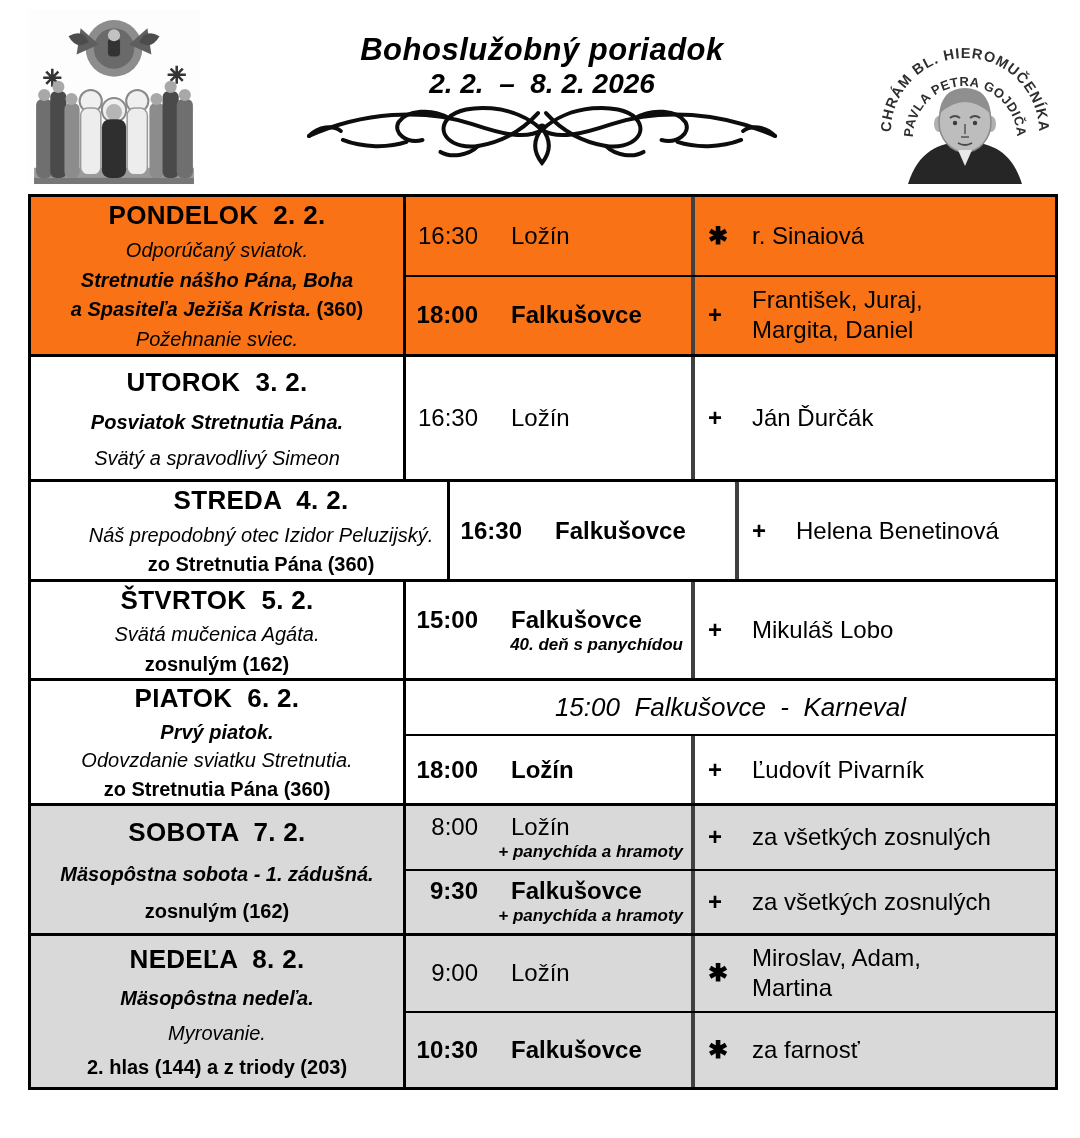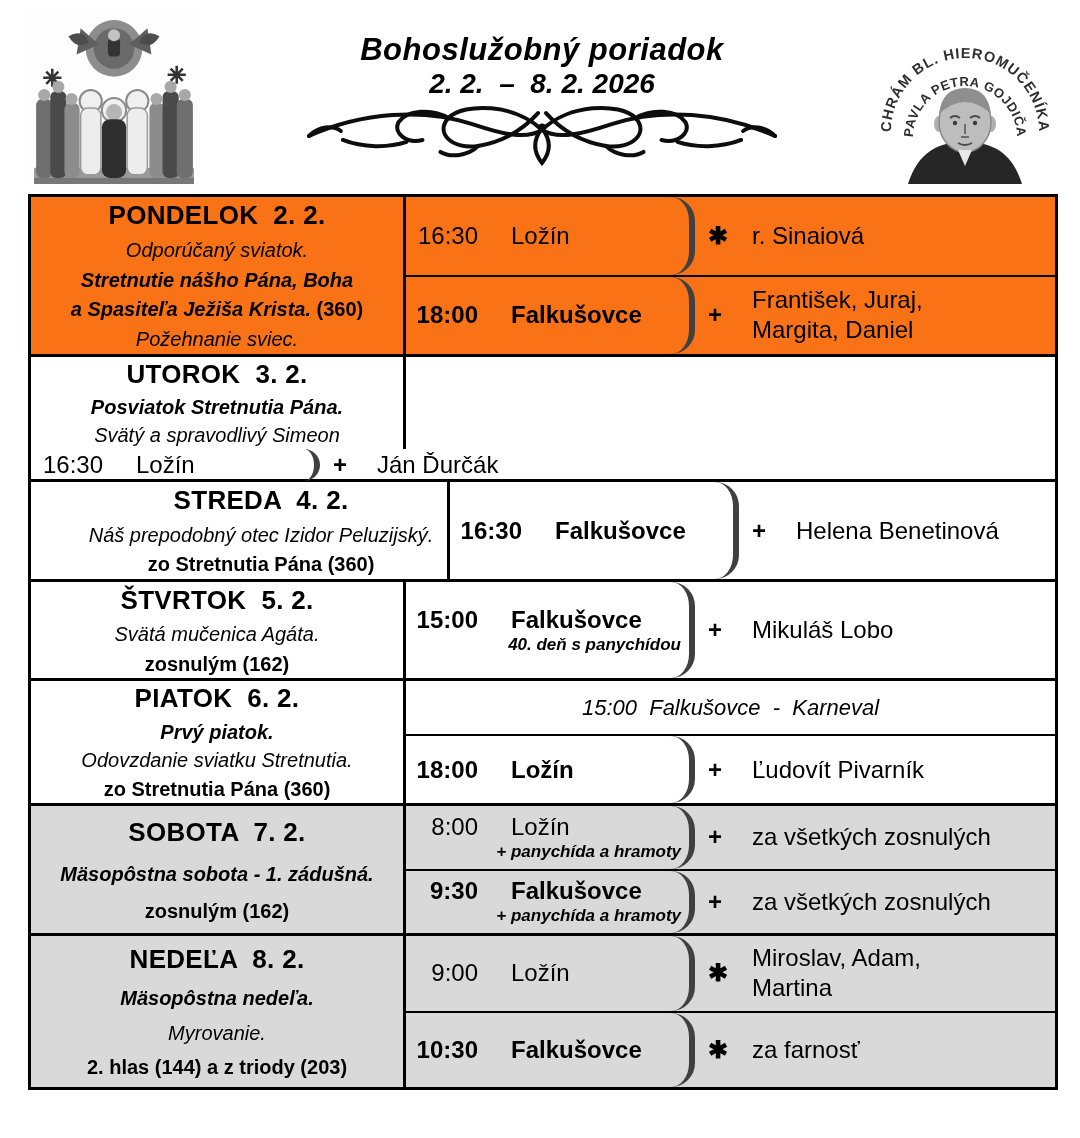--- a/index.html
+++ b/index.html
@@ -17,21 +17,21 @@
   .title{font-size:31px;font-weight:bold;font-style:italic;letter-spacing:.5px;}
   .daterange{font-size:28px;font-weight:bold;font-style:italic;margin-top:0;white-space:pre-wrap;}
   .flourish{margin-top:0px;}
   .stamp-wrap{width:182px;flex-shrink:0;padding-top:8px;}
 
   
   .schedule{border:3px solid #000;margin-top:4px;}
   .day-row{display:flex;background:#fff;}
   .day-row + .day-row{border-top:3px solid #000;}
   .day-row:nth-child(1){height:157px;}
-  .day-row:nth-child(2){height:122px;flex-direction:column;}
+  .day-row:nth-child(2){height:122px;}
   .day-row:nth-child(3){height:97px;padding-left:44px;}
   .day-row:nth-child(4){height:96px;justify-content:flex-end;}
   .day-row:nth-child(5){height:122px;}
   .day-row:nth-child(6){height:127px;}
   .day-row:nth-child(7){height:151px;}
 
   .day-cell{
     width:375px;box-sizing:border-box;border-right:3px solid #000;
     display:flex;flex-direction:column;justify-content:space-evenly;
     text-align:center;padding:2px 3px;
@@ -39,24 +39,24 @@
   .day-main{font-size:26px;font-weight:bold;white-space:pre-wrap;letter-spacing:.3px;}
   .day-line{font-size:20px;line-height:1.12;white-space:pre-wrap;margin-top:6px;}
   .i{font-style:italic;}
   .b{font-weight:bold;}
   .bi{font-weight:bold;font-style:italic;}
 
   .day-body{flex:1;display:flex;flex-direction:column;min-width:0;}
   .day-body > div + div{border-top:2px solid #000;}
   .sub-row{flex:1;display:flex;min-height:0;}
   .banner-row{flex:.8;align-items:center;justify-content:center;
-    font-style:italic;font-size:22px;white-space:pre-wrap;}
+    font-style:italic;font-size:26px;white-space:pre-wrap;}
   .time-cell{
-    width:289px;box-sizing:border-box;border-right:6px solid #404040;
-    display:flex;flex-direction:column;justify-content:center;padding:2px 8px 2px 0;border-radius:24px;
+    width:289px;box-sizing:border-box;border-right:4px solid #404040;
+    display:flex;flex-direction:column;justify-content:center;padding:2px 8px 2px 0;
   }
   .time-line{display:flex;align-items:baseline;}
   .time{width:72px;text-align:right;font-size:24px;flex-shrink:0;}
   .place{margin-left:33px;font-size:24px;}
   .em .time,.em .place{font-weight:bold;}
   .note{font-size:17px;font-weight:bold;font-style:italic;text-align:right;margin-top:1px;}
   .intent-cell{flex:1;display:flex;align-items:center;padding-left:13px;box-sizing:border-box;min-width:0;}
   .symbol{width:44px;font-size:24px;font-weight:bold;flex-shrink:0;}
   .intent-text{font-size:24px;line-height:1.25;white-space:pre-line;}
 </style>

